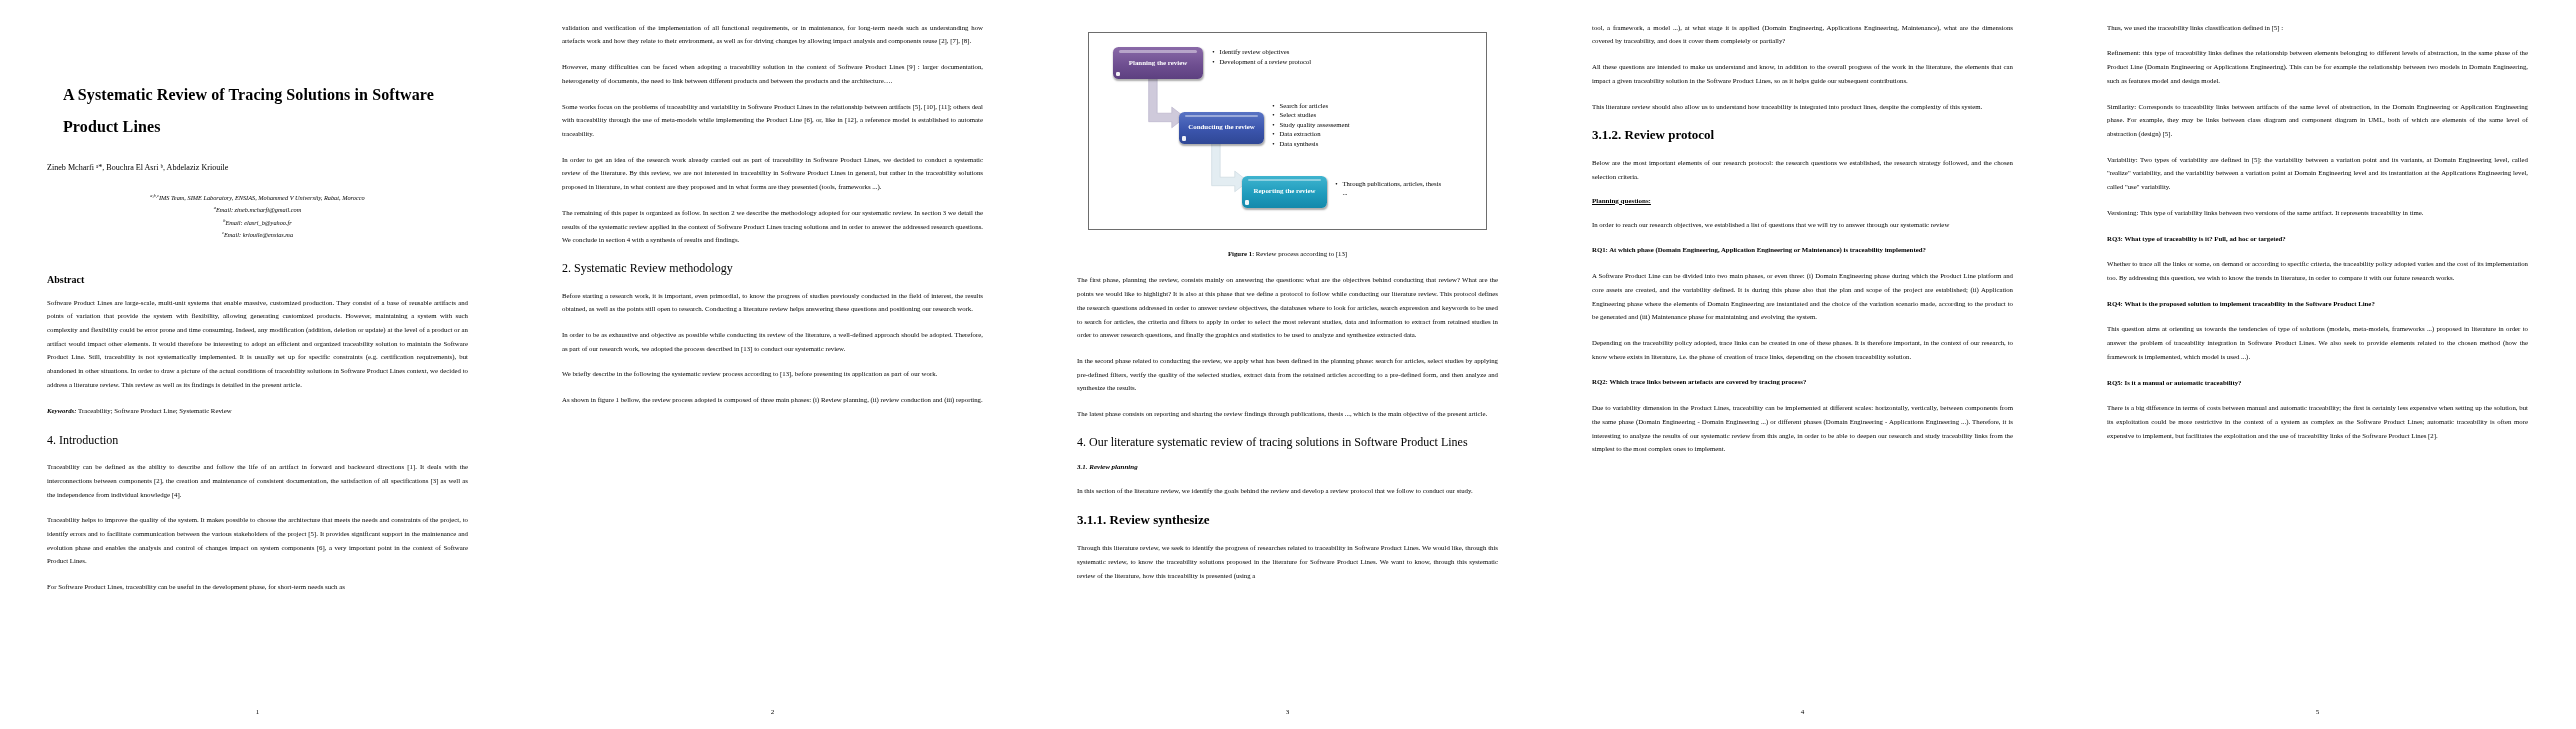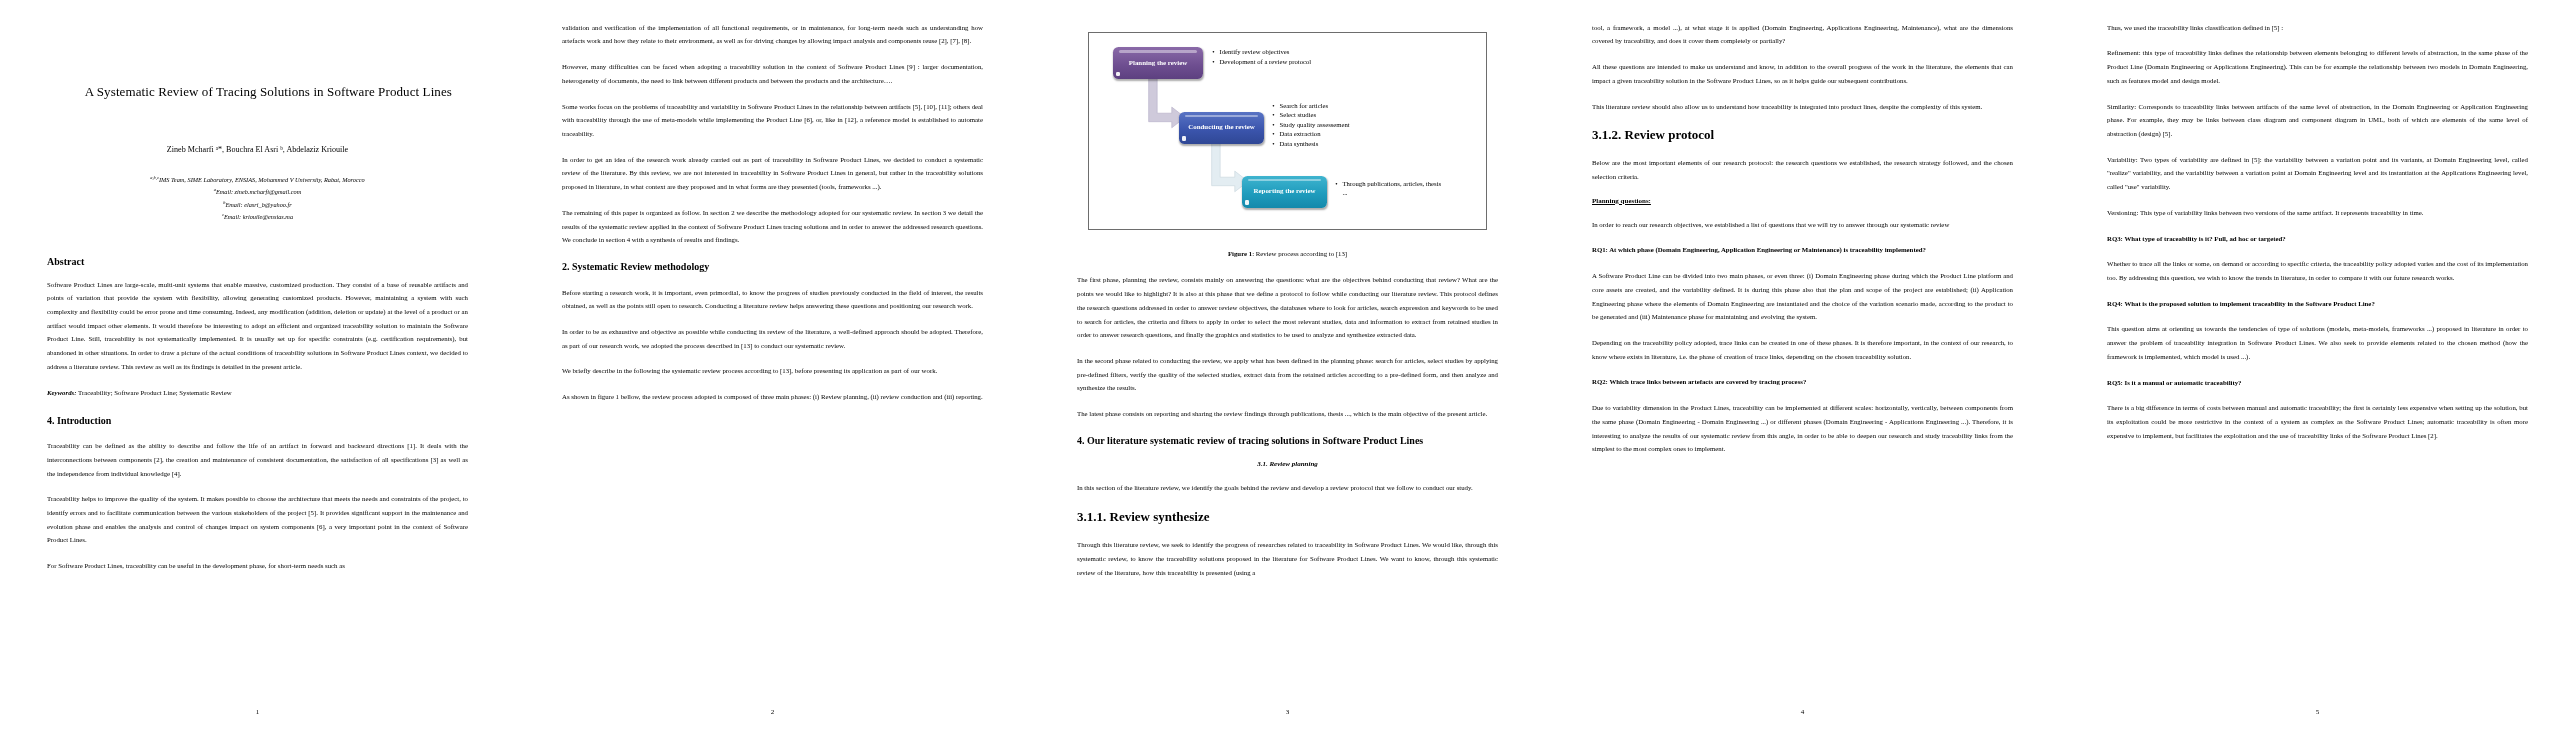--- a/index.html
+++ b/index.html
@@ -3,29 +3,29 @@
 <meta charset="utf-8">
 <style>
   html,body{margin:0;padding:0;background:#ffffff;}
   body{width:2576px;height:729px;overflow:hidden;font-family:"Liberation Serif","DejaVu Serif",serif;color:#000;}
   .spread{display:flex;width:2576px;height:729px;}
   .page{position:relative;width:515px;height:729px;box-sizing:border-box;background:#fff;}
   .page-inner{position:absolute;left:47px;right:47px;top:20.7px;bottom:35px;}
   .pgnum{position:absolute;bottom:13.4px;left:0;right:0;text-align:center;font-size:7px;}
 
   p.body, div.body{font-size:6.8px;line-height:2.02;text-align:justify;margin:0 0 12px 0;}
-  .h1{font-size:10px;font-weight:bold;margin:0 0 11.5px 0;line-height:1.5;}
-  .h2{font-size:7px;font-weight:bold;font-style:italic;margin:0 0 11.5px 0;line-height:1.5;text-align:center;}
+  .h1{font-size:12px;font-weight:normal;margin:0 0 11.5px 0;line-height:1.5;}
+  .h2{font-size:7px;font-weight:bold;font-style:italic;margin:0 0 11.5px 0;line-height:1.5;}
   .h3{font-size:13px;font-weight:bold;margin:0 0 11.5px 0;line-height:1.5;}
   .hu{font-size:7px;font-weight:bold;text-decoration:underline;margin:0 0 11.5px 0;line-height:1.5;}
   .rq{font-size:6.8px;font-weight:bold;line-height:2.02;text-align:justify;margin:0 0 12px 0;}
 
   
-  .title{font-size:13px;font-weight:normal;text-align:right;line-height:2.0;margin:58px 16px 0 16px;letter-spacing:0.1px;}
-  .authors{font-size:8.1px;text-align:center;margin-top:40px;}
+  .title{font-size:16px;font-weight:bold;text-align:left;line-height:2.0;margin:58px 16px 0 16px;letter-spacing:0.1px;}
+  .authors{font-size:8.1px;margin-top:20px;}
   .affil{font-size:6.3px;font-style:italic;text-align:center;margin-top:20.7px;line-height:1.9;}
   .affil sup{font-size:4.4px;}
   .email{font-size:6.3px;font-style:italic;text-align:center;line-height:1.95;}
   .email sup{font-size:4.4px;}
   .abshead{font-size:10px;font-weight:bold;margin:32px 0 11px 0;}
   .kw{font-size:6.8px;line-height:2.02;margin:0 0 13.4px 0;}
   .kw i{font-weight:bold;}
 
   
   .figbox{border:0.8px solid #6d6d6d;height:196px;position:relative;margin:11px 11px 0 11px;background:#fff;}

